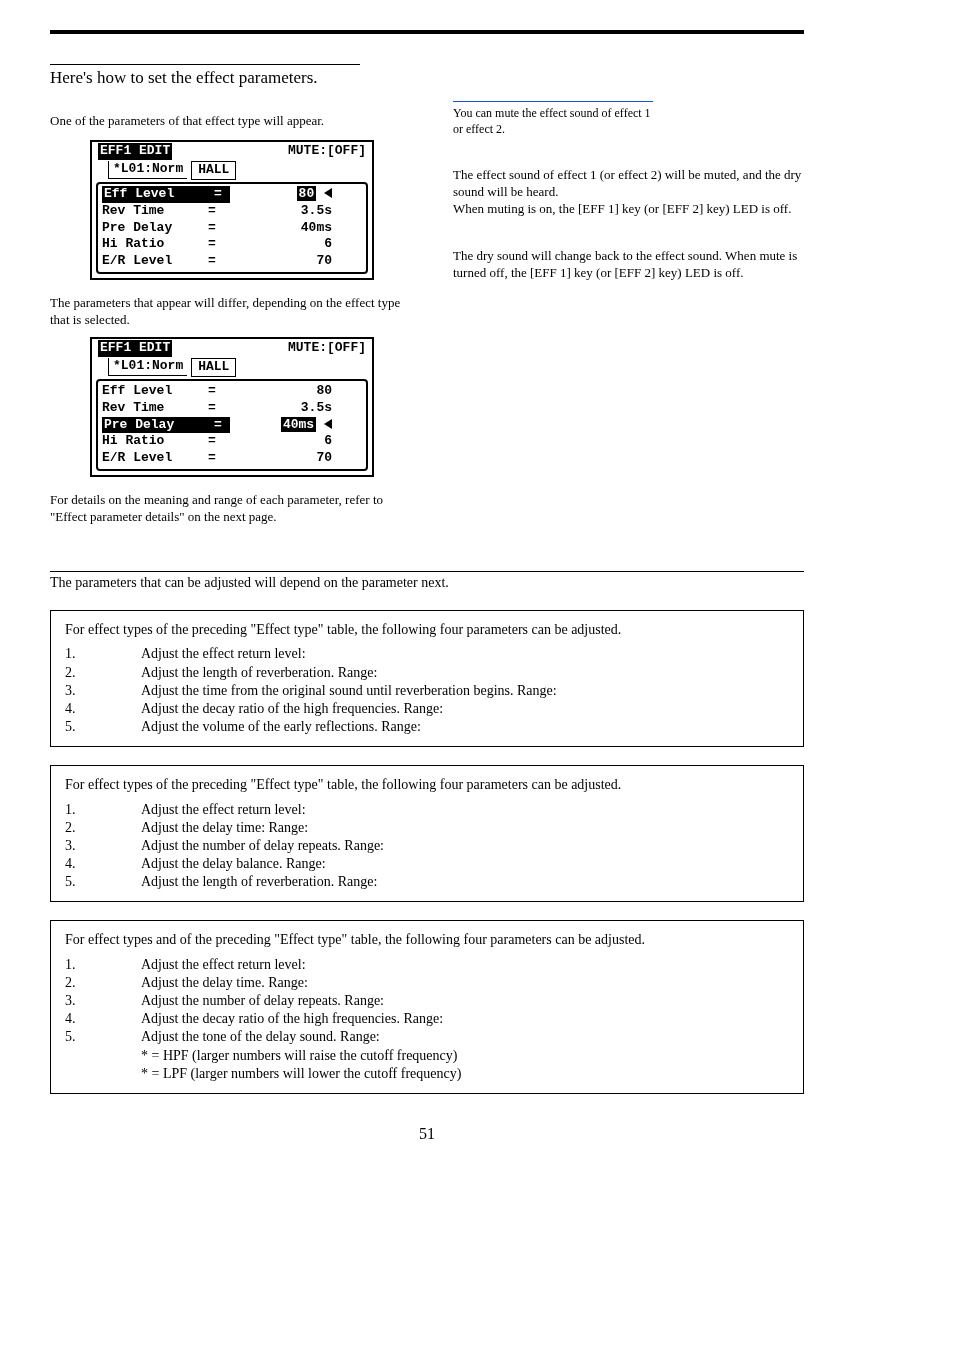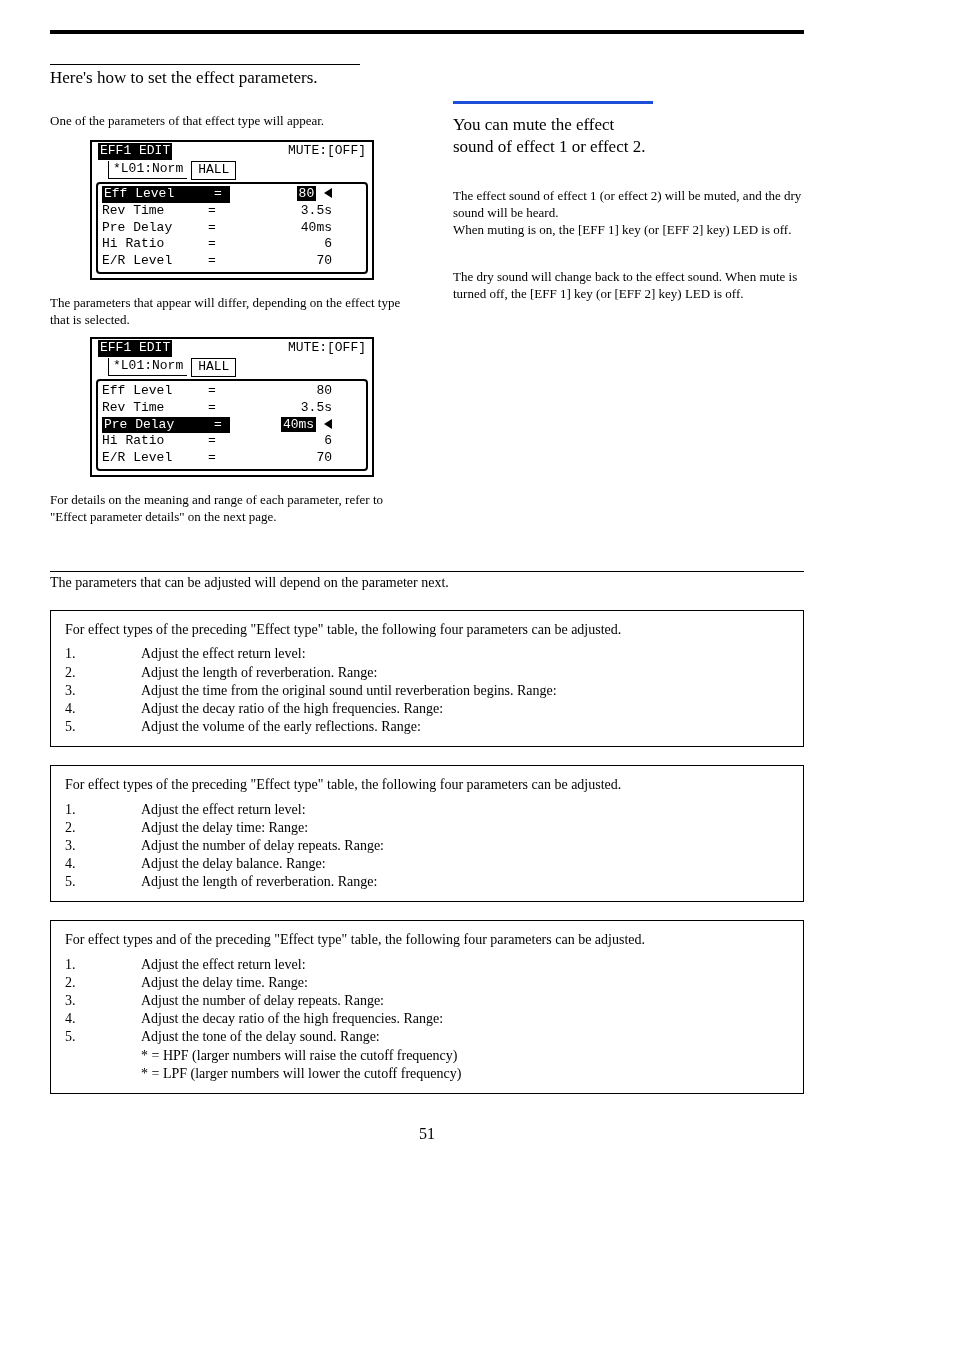--- a/index.html
+++ b/index.html
@@ -54,21 +54,21 @@
   .step-text {
     font-size: 13px;
     margin: 20px 0 10px 0;
   }
   .lcd {
     border: 2px solid #000;
     width: 280px;
     margin: 8px auto 8px 40px;
     font-family: "Courier New", monospace;
     font-size: 13px;
-    font-weight: normal;
+    font-weight: bold;
     background: #fff;
     padding: 0;
   }
   .lcd-title-row {
     display: flex;
     justify-content: space-between;
     padding: 1px 6px;
     font-size: 13px;
   }
   .lcd-title-left {
@@ -113,26 +113,26 @@
     border-top:5px solid transparent;
     border-bottom:5px solid transparent;
     border-right:8px solid #000;
     vertical-align:middle;
   }
   .caption {
     margin:15px 0 5px 0;
     font-size:13px;
   }
   .mute-title {
-    border-top:3px solid #1d4ed8;
+    border-top:1px solid #1d4ed8;
     max-width:200px;
-    padding-top:10px;
+    padding-top:4px;
     margin-top:8px;
     margin-bottom:10px;
-    font-size:17px;
+    font-size:12px;
   }
   .para {
     font-size:13px;
     margin:30px 0 10px 0;
   }
   .section-title-full {
     border-top:1px solid #000;
     padding-top:2px;
     margin-top:40px;
     font-size:14px;

